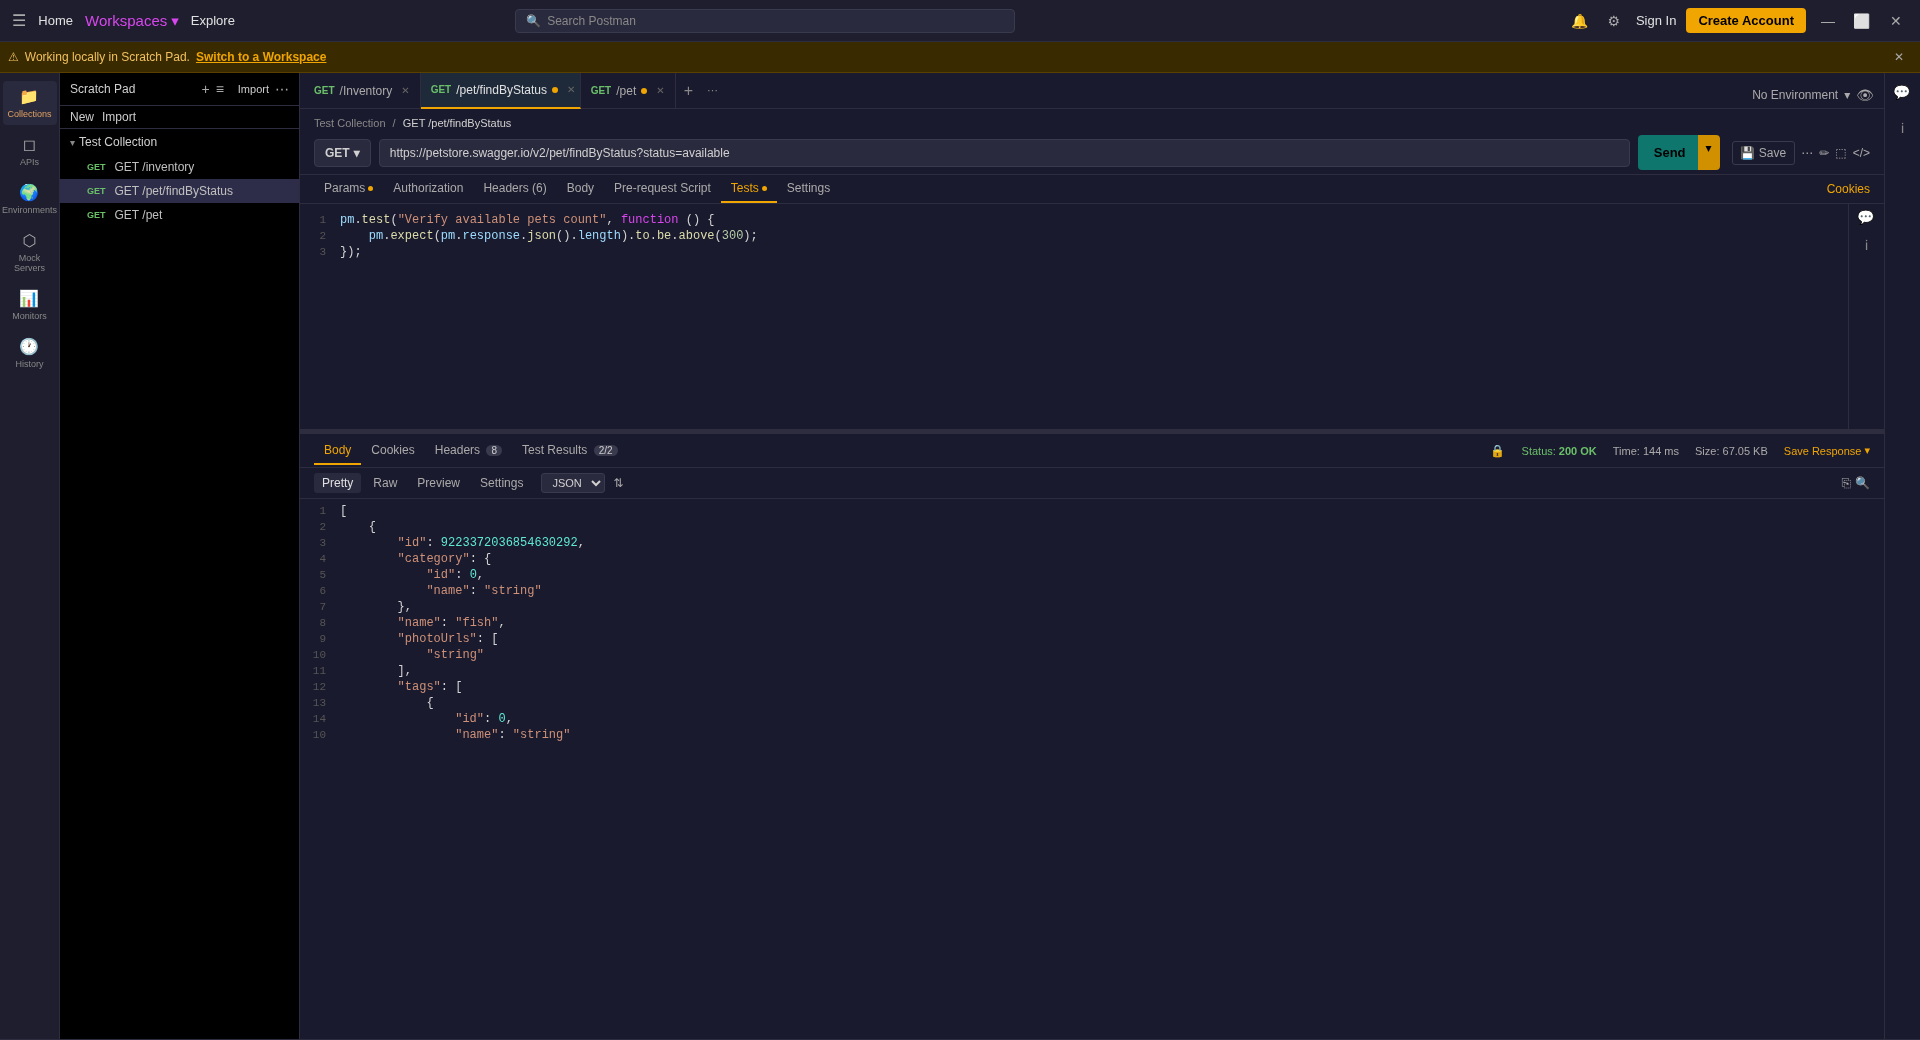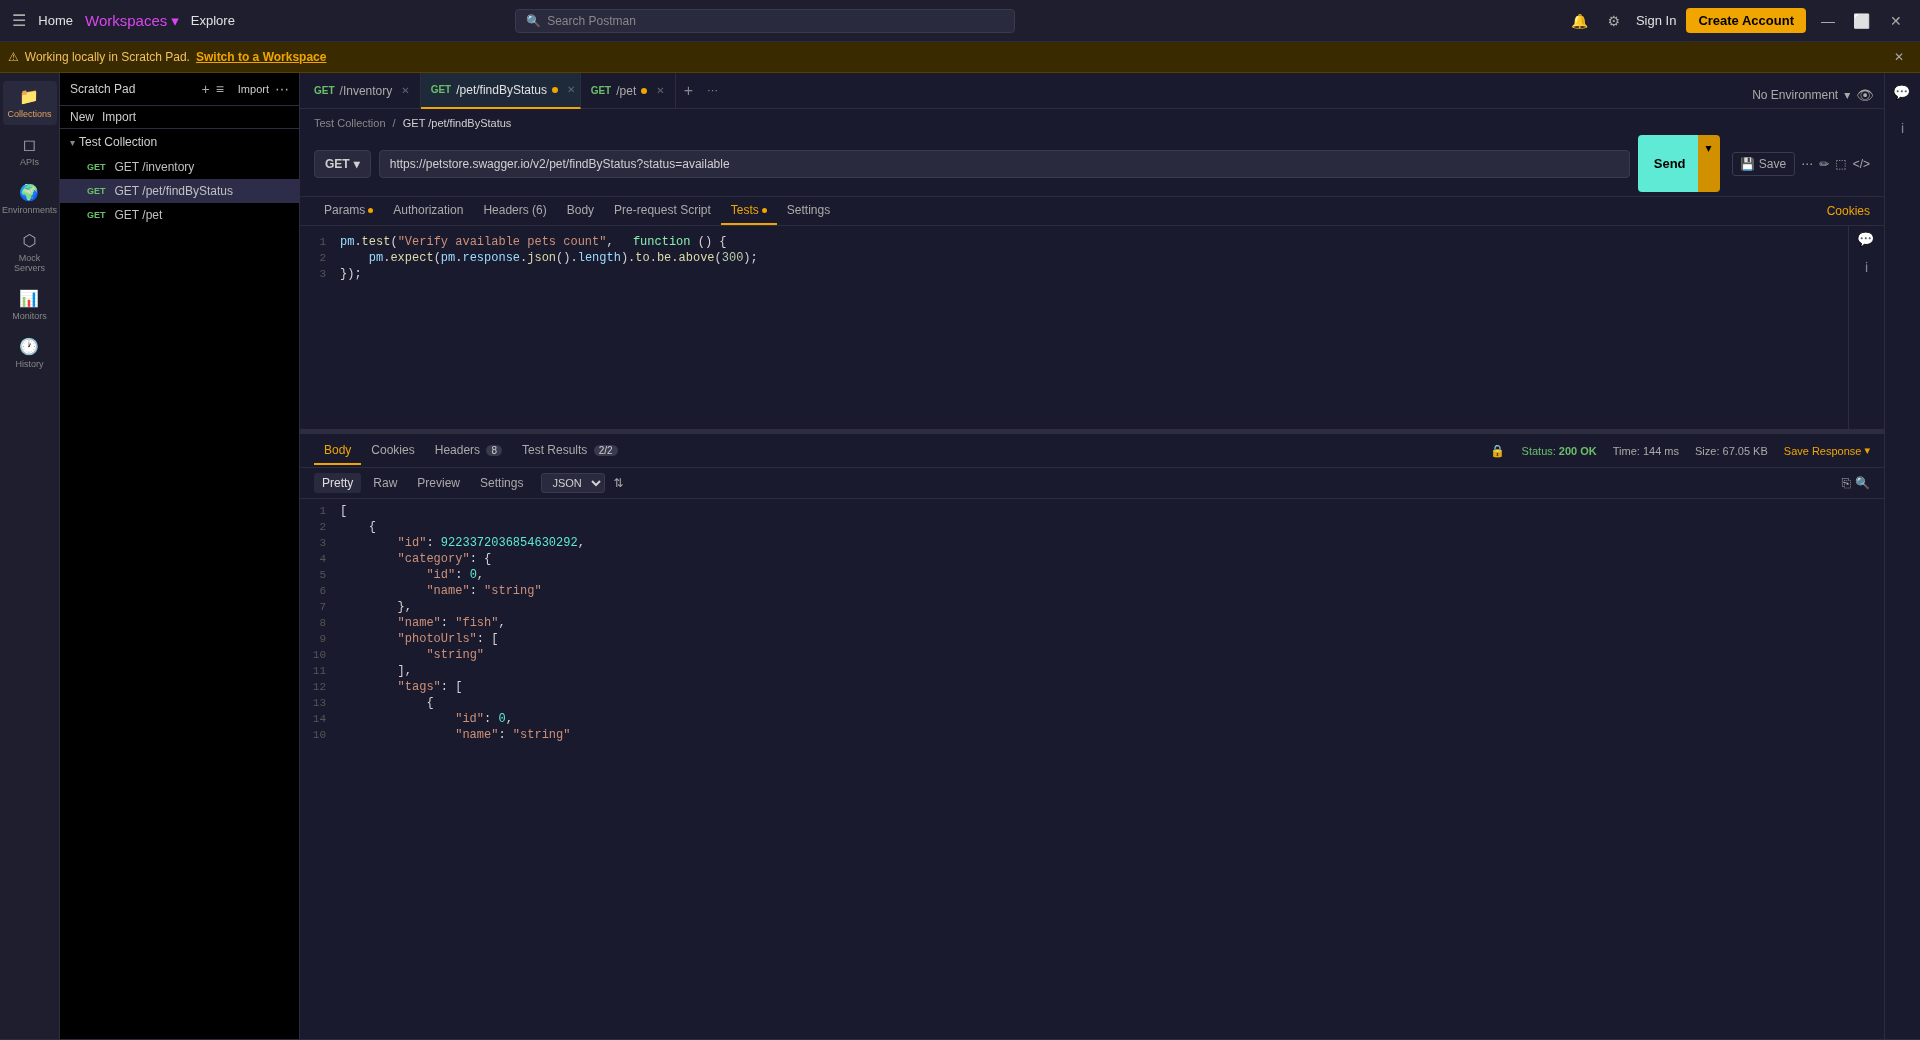--- a/index.html
+++ b/index.html
@@ -66,36 +66,36 @@
 
     
     .request-area { padding: 8px 14px 4px; border-bottom: 1px solid #2d2d3f; }
     .breadcrumb { font-size: 11px; color: #888; margin-bottom: 6px; }
     .breadcrumb span { cursor: pointer; }
     .breadcrumb .sep { margin: 0 4px; }
     .breadcrumb .current { color: #d0d0d0; }
     .request-row { display: flex; align-items: center; gap: 8px; }
     .method-select { background: #2a2a3e; border: 1px solid #3a3a4e; color: #d0d0d0; padding: 6px 10px; border-radius: 4px; font-size: 12px; font-weight: 600; cursor: pointer; display: flex; align-items: center; gap: 4px; }
     .url-input { flex: 1; background: #2a2a3e; border: 1px solid #3a3a4e; border-radius: 4px; padding: 6px 10px; font-size: 12px; color: #d0d0d0; outline: none; }
-    .send-btn { background: #5eead4; color: #000; font-weight: 700; padding: 21px 16px; border-radius: 4px; cursor: pointer; font-size: 13px; display: flex; align-items: center; gap: 4px; border: none; }
+    .send-btn { background: #0f766e; color: #000; font-weight: 700; padding: 10px 16px; border-radius: 4px; cursor: pointer; font-size: 13px; display: flex; align-items: center; gap: 4px; border: none; }
     .send-dropdown { background: #d09000; color: #000; padding: 6px 8px; border-radius: 0 4px 4px 0; cursor: pointer; margin-left: -4px; }
 
     
     .request-tabs { display: flex; align-items: center; border-bottom: 1px solid #2d2d3f; padding: 0 14px; }
     .req-tab { padding: 6px 10px; font-size: 12px; color: #aaa; cursor: pointer; border-bottom: 2px solid transparent; position: relative; }
     .req-tab.active { color: #f0a500; border-bottom-color: #f0a500; }
     .req-tab .dot { width: 5px; height: 5px; border-radius: 50%; background: #f0a500; display: inline-block; margin-left: 3px; vertical-align: middle; }
     .req-tabs-right { margin-left: auto; font-size: 12px; color: #f0a500; cursor: pointer; }
 
     
     .code-editor { background: #1a1a2e; padding: 8px 0; font-family: 'Courier New', monospace; font-size: 12px; flex: 1; min-height: 200px; max-height: 280px; overflow-y: auto; }
     .code-line { display: flex; align-items: flex-start; padding: 1px 0; }
     .line-num { color: #555; width: 40px; text-align: right; padding-right: 14px; flex: 0 0 40px; user-select: none; font-size: 11px; padding-top: 1px; }
     .code-content { flex: 1; color: #d4d4d4; white-space: pre; }
-    .kw-purple { color: #86efac; margin-left: 12px; }
+    .kw-purple { color: #d946ef; }
     .kw-yellow { color: #dcdcaa; }
     .kw-string { color: #ce9178; }
     .kw-blue { color: #9cdcfe; }
     .kw-number { color: #b5cea8; }
 
     
     .response-area { flex: 1; border-top: 1px solid #2d2d3f; display: flex; flex-direction: column; min-height: 0; }
     .response-tabs-bar { display: flex; align-items: center; padding: 0 14px; border-bottom: 1px solid #2d2d3f; height: 34px; }
     .resp-tab { padding: 6px 10px; font-size: 12px; color: #aaa; cursor: pointer; border-bottom: 2px solid transparent; }
     .resp-tab.active { color: #f0a500; border-bottom-color: #f0a500; }

